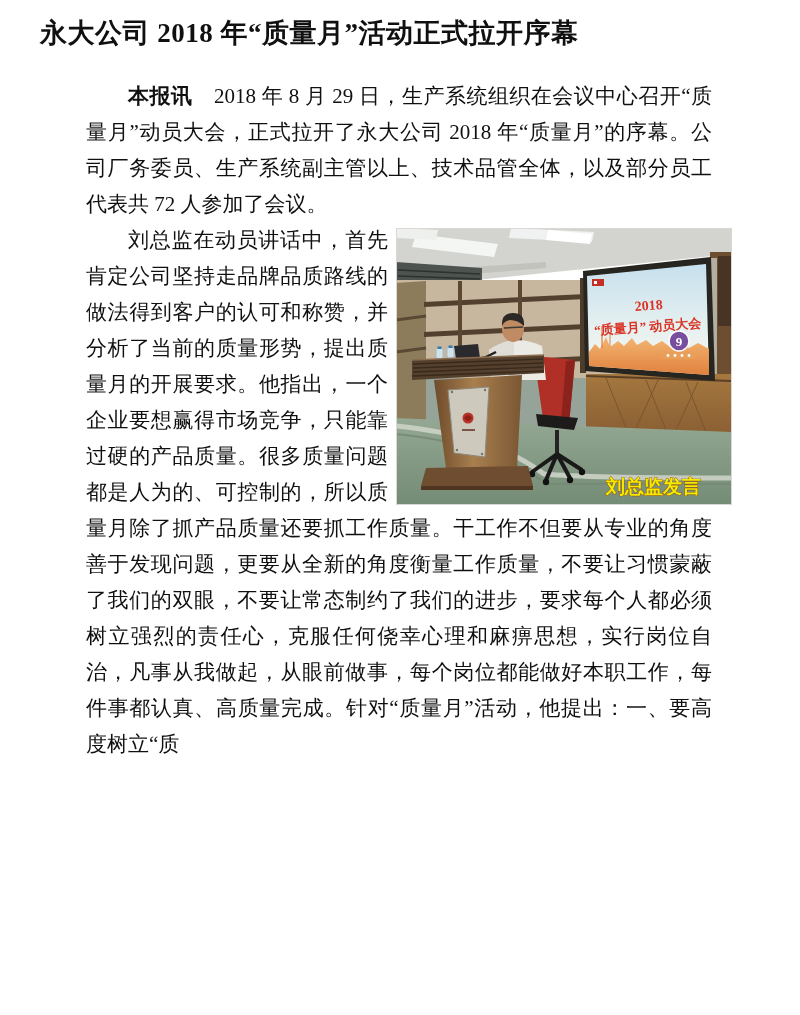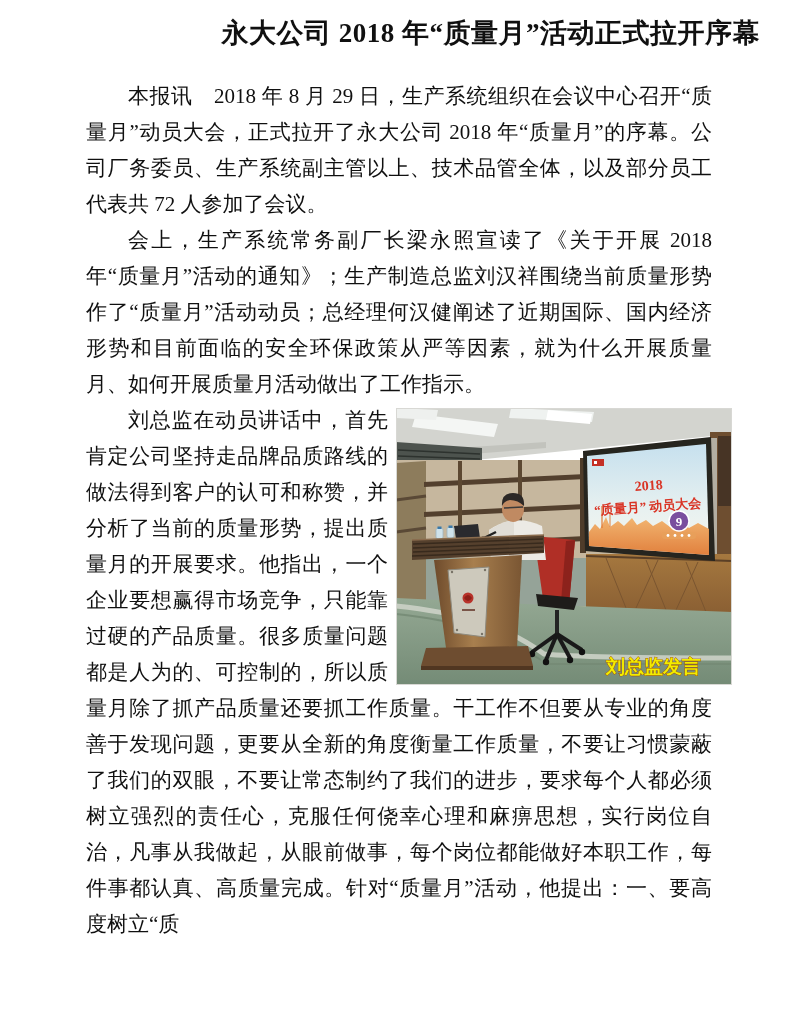--- a/index.html
+++ b/index.html
@@ -4,54 +4,53 @@
 <style>
   html,body{margin:0;padding:0;background:#ffffff;}
   body{
     width:800px;height:1015px;overflow:hidden;
     font-family:"Liberation Serif","DejaVu Serif",serif;
     color:#101010;
   }
   .page{position:relative;width:800px;height:1015px;background:#fff;}
   .doc-title{
     margin:14px 40px 0 40px;
-    text-align:right;
+    text-align:left;
     font-size:27px;
     font-weight:bold;
     letter-spacing:0.5px;
     line-height:38px;
   }
   .content{
     margin:26px 88px 0 86px;
     font-size:21px;
     line-height:36px;
     text-align:justify;
     text-justify:inter-ideograph;
   }
   .content p{margin:0;padding:0;text-indent:2em;}
-  .lead{font-weight:normal;}
+  .lead{font-weight:bold;}
   .photo-float{
     float:right;
     width:336px;height:277px;
     margin:6px -20px 4px 8px;
   }
   .photo-float svg{display:block;width:336px;height:277px;}
 </style>
 </head>
 <body>
 
 <div class="page">
 
   <div class="doc-title">永大公司 2018 年“质量月”活动正式拉开序幕</div>
 
   <div class="content">
 
     <p><span class="lead">本报讯</span><span>　2018 年 8 月 29 日，生产系统组织在会议中心召开“质量月”动员大会，正式拉开了永大公司 2018 年“质量月”的序幕。公司厂务委员、生产系统副主管以上、技术品管全体，以及部分员工代表共 72 人参加了会议。</span></p>
 
-    <p>会上，生产系统常务副厂长梁永照宣读了《关于开展 2018 年“质量月”活动的通知》；生产制造总监刘汉祥围绕当前质量形势作了“质量月”活动动员；总经理何汉健阐述了近期国际、国内经济形势和目前面临的安全环保政策从严等因素，就为什么开展质量月、如何开展质量月活动做出了工作指示。</p>
 
 
     <p>
       <span class="photo-float">
           <svg viewBox="0 0 336 277" xmlns="http://www.w3.org/2000/svg">
           <defs>
             <linearGradient id="skyGrad" x1="0" y1="0" x2="0" y2="1">
               <stop offset="0" stop-color="#c6e0ee"></stop>
               <stop offset="0.6" stop-color="#e8f1f0"></stop>
               <stop offset="1" stop-color="#f6f6ee"></stop>

